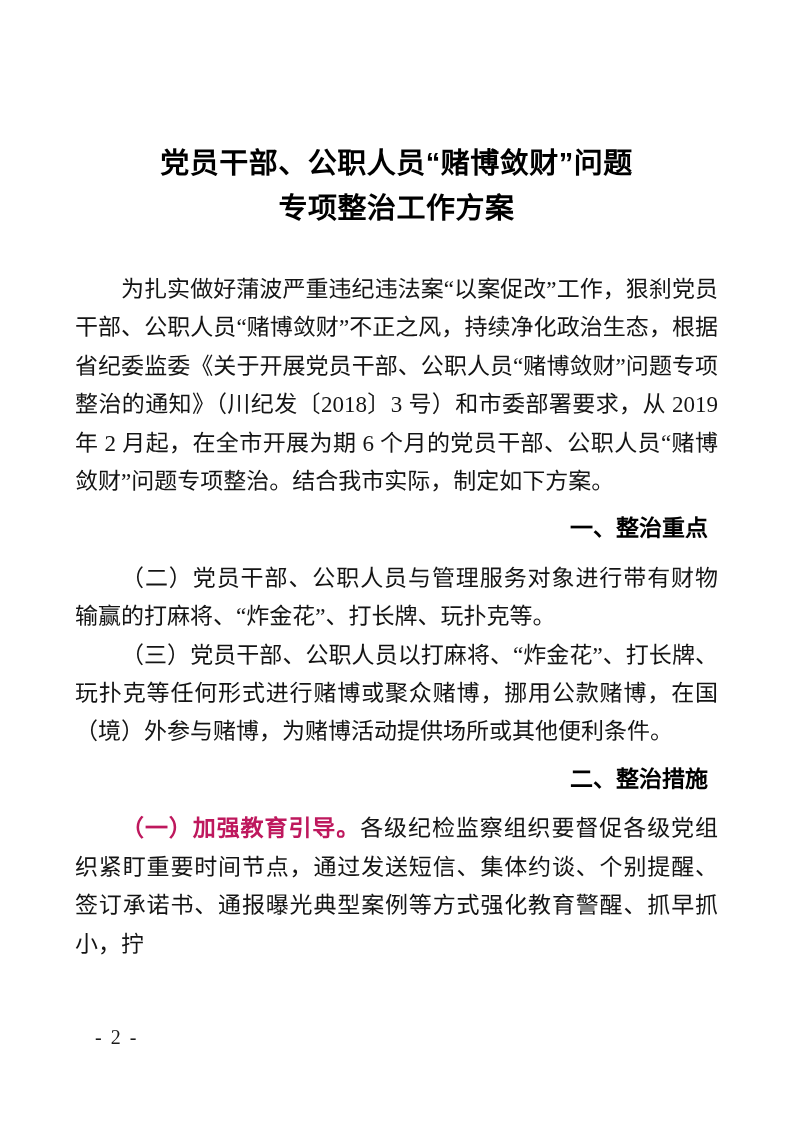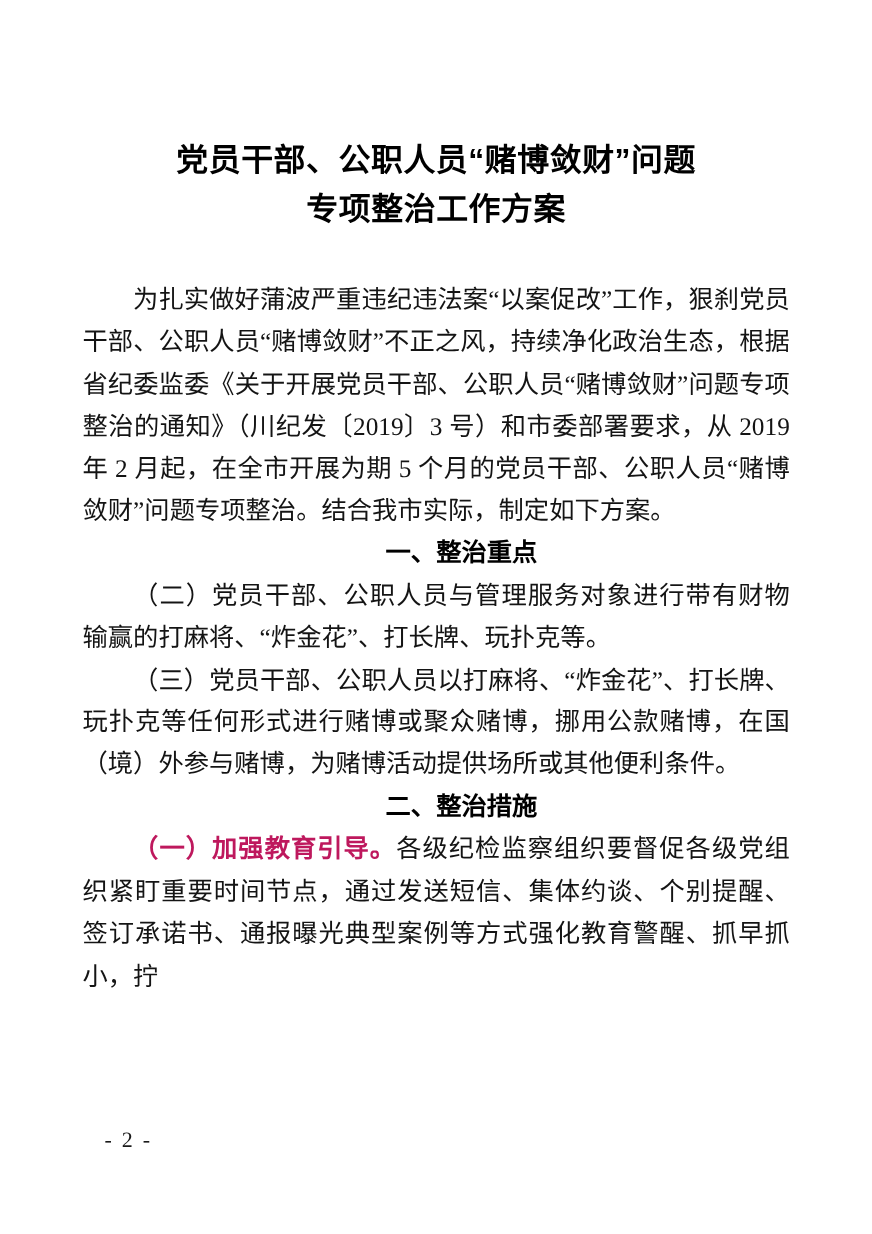--- a/index.html
+++ b/index.html
@@ -11,21 +11,21 @@
     position: relative;
     width: 793px;
     height: 1122px;
     background: #ffffff;
     overflow: hidden;
     color: #111111;
   }
   .content {
     position: absolute;
     left: 75px;
-    top: 124px;
+    top: 141px;
     width: 643px;
   }
   .doc-title {
     font-family: "Liberation Sans", "DejaVu Sans", sans-serif;
     font-weight: bold;
     font-size: 29px;
     line-height: 45px;
     text-align: center;
     color: #000000;
     letter-spacing: 0.5px;
@@ -37,26 +37,26 @@
     line-height: 38.4px;
     color: #141414;
   }
   .para {
     margin: 0;
     text-indent: 2em;
     text-align: justify;
     text-justify: inter-ideograph;
   }
   .heading {
-    margin: 0;
+    margin: 10px;
     text-indent: 2em;
-    font-family: Liberation Serif, serif;
+    font-family: Liberation Mono, monospace;
     font-weight: bold;
     color: #000000;
-    text-align: center;
+    text-align: right;
   }
   .lead {
     font-weight: bold;
     color: #be185d;
   }
   .page-number {
     position: absolute;
     left: 95px;
     top: 1026px;
     font-family: "Liberation Serif", "DejaVu Serif", serif;
@@ -70,21 +70,21 @@
 
 <div class="page">
   <div class="content">
 
     <h1 class="doc-title">
       <span>党员干部、公职人员“赌博敛财”问题</span><br>
       <span>专项整治工作方案</span>
     </h1>
 
     <div class="body-text">
-      <p class="para">为扎实做好蒲波严重违纪违法案“以案促改”工作，狠刹党员干部、公职人员“赌博敛财”不正之风，持续净化政治生态，根据省纪委监委《关于开展党员干部、公职人员“赌博敛财”问题专项整治的通知》（川纪发〔2019〕3 号）和市委部署要求，从 2019 年 2 月起，在全市开展为期 5 个月的党员干部、公职人员“赌博敛财”问题专项整治。结合我市实际，制定如下方案。</p>
+      <p class="para">为扎实做好蒲波严重违纪违法案“以案促改”工作，狠刹党员干部、公职人员“赌博敛财”不正之风，持续净化政治生态，根据省纪委监委《关于开展党员干部、公职人员“赌博敛财”问题专项整治的通知》（川纪发〔2018〕3 号）和市委部署要求，从 2019 年 2 月起，在全市开展为期 6 个月的党员干部、公职人员“赌博敛财”问题专项整治。结合我市实际，制定如下方案。</p>
       <p class="para heading">一、整治重点</p>
       <p class="para">（二）党员干部、公职人员与管理服务对象进行带有财物输赢的打麻将、“炸金花”、打长牌、玩扑克等。</p>
       <p class="para">（三）党员干部、公职人员以打麻将、“炸金花”、打长牌、玩扑克等任何形式进行赌博或聚众赌博，挪用公款赌博，在国（境）外参与赌博，为赌博活动提供场所或其他便利条件。</p>
       <p class="para heading">二、整治措施</p>
       <p class="para"><span class="lead">（一）加强教育引导。</span><span>各级纪检监察组织要督促各级党组织紧盯重要时间节点，通过发送短信、集体约谈、个别提醒、签订承诺书、通报曝光典型案例等方式强化教育警醒、抓早抓小，拧</span></p>
     </div>
   </div>
 
   <div class="page-number">- 2 -</div>
 </div>

